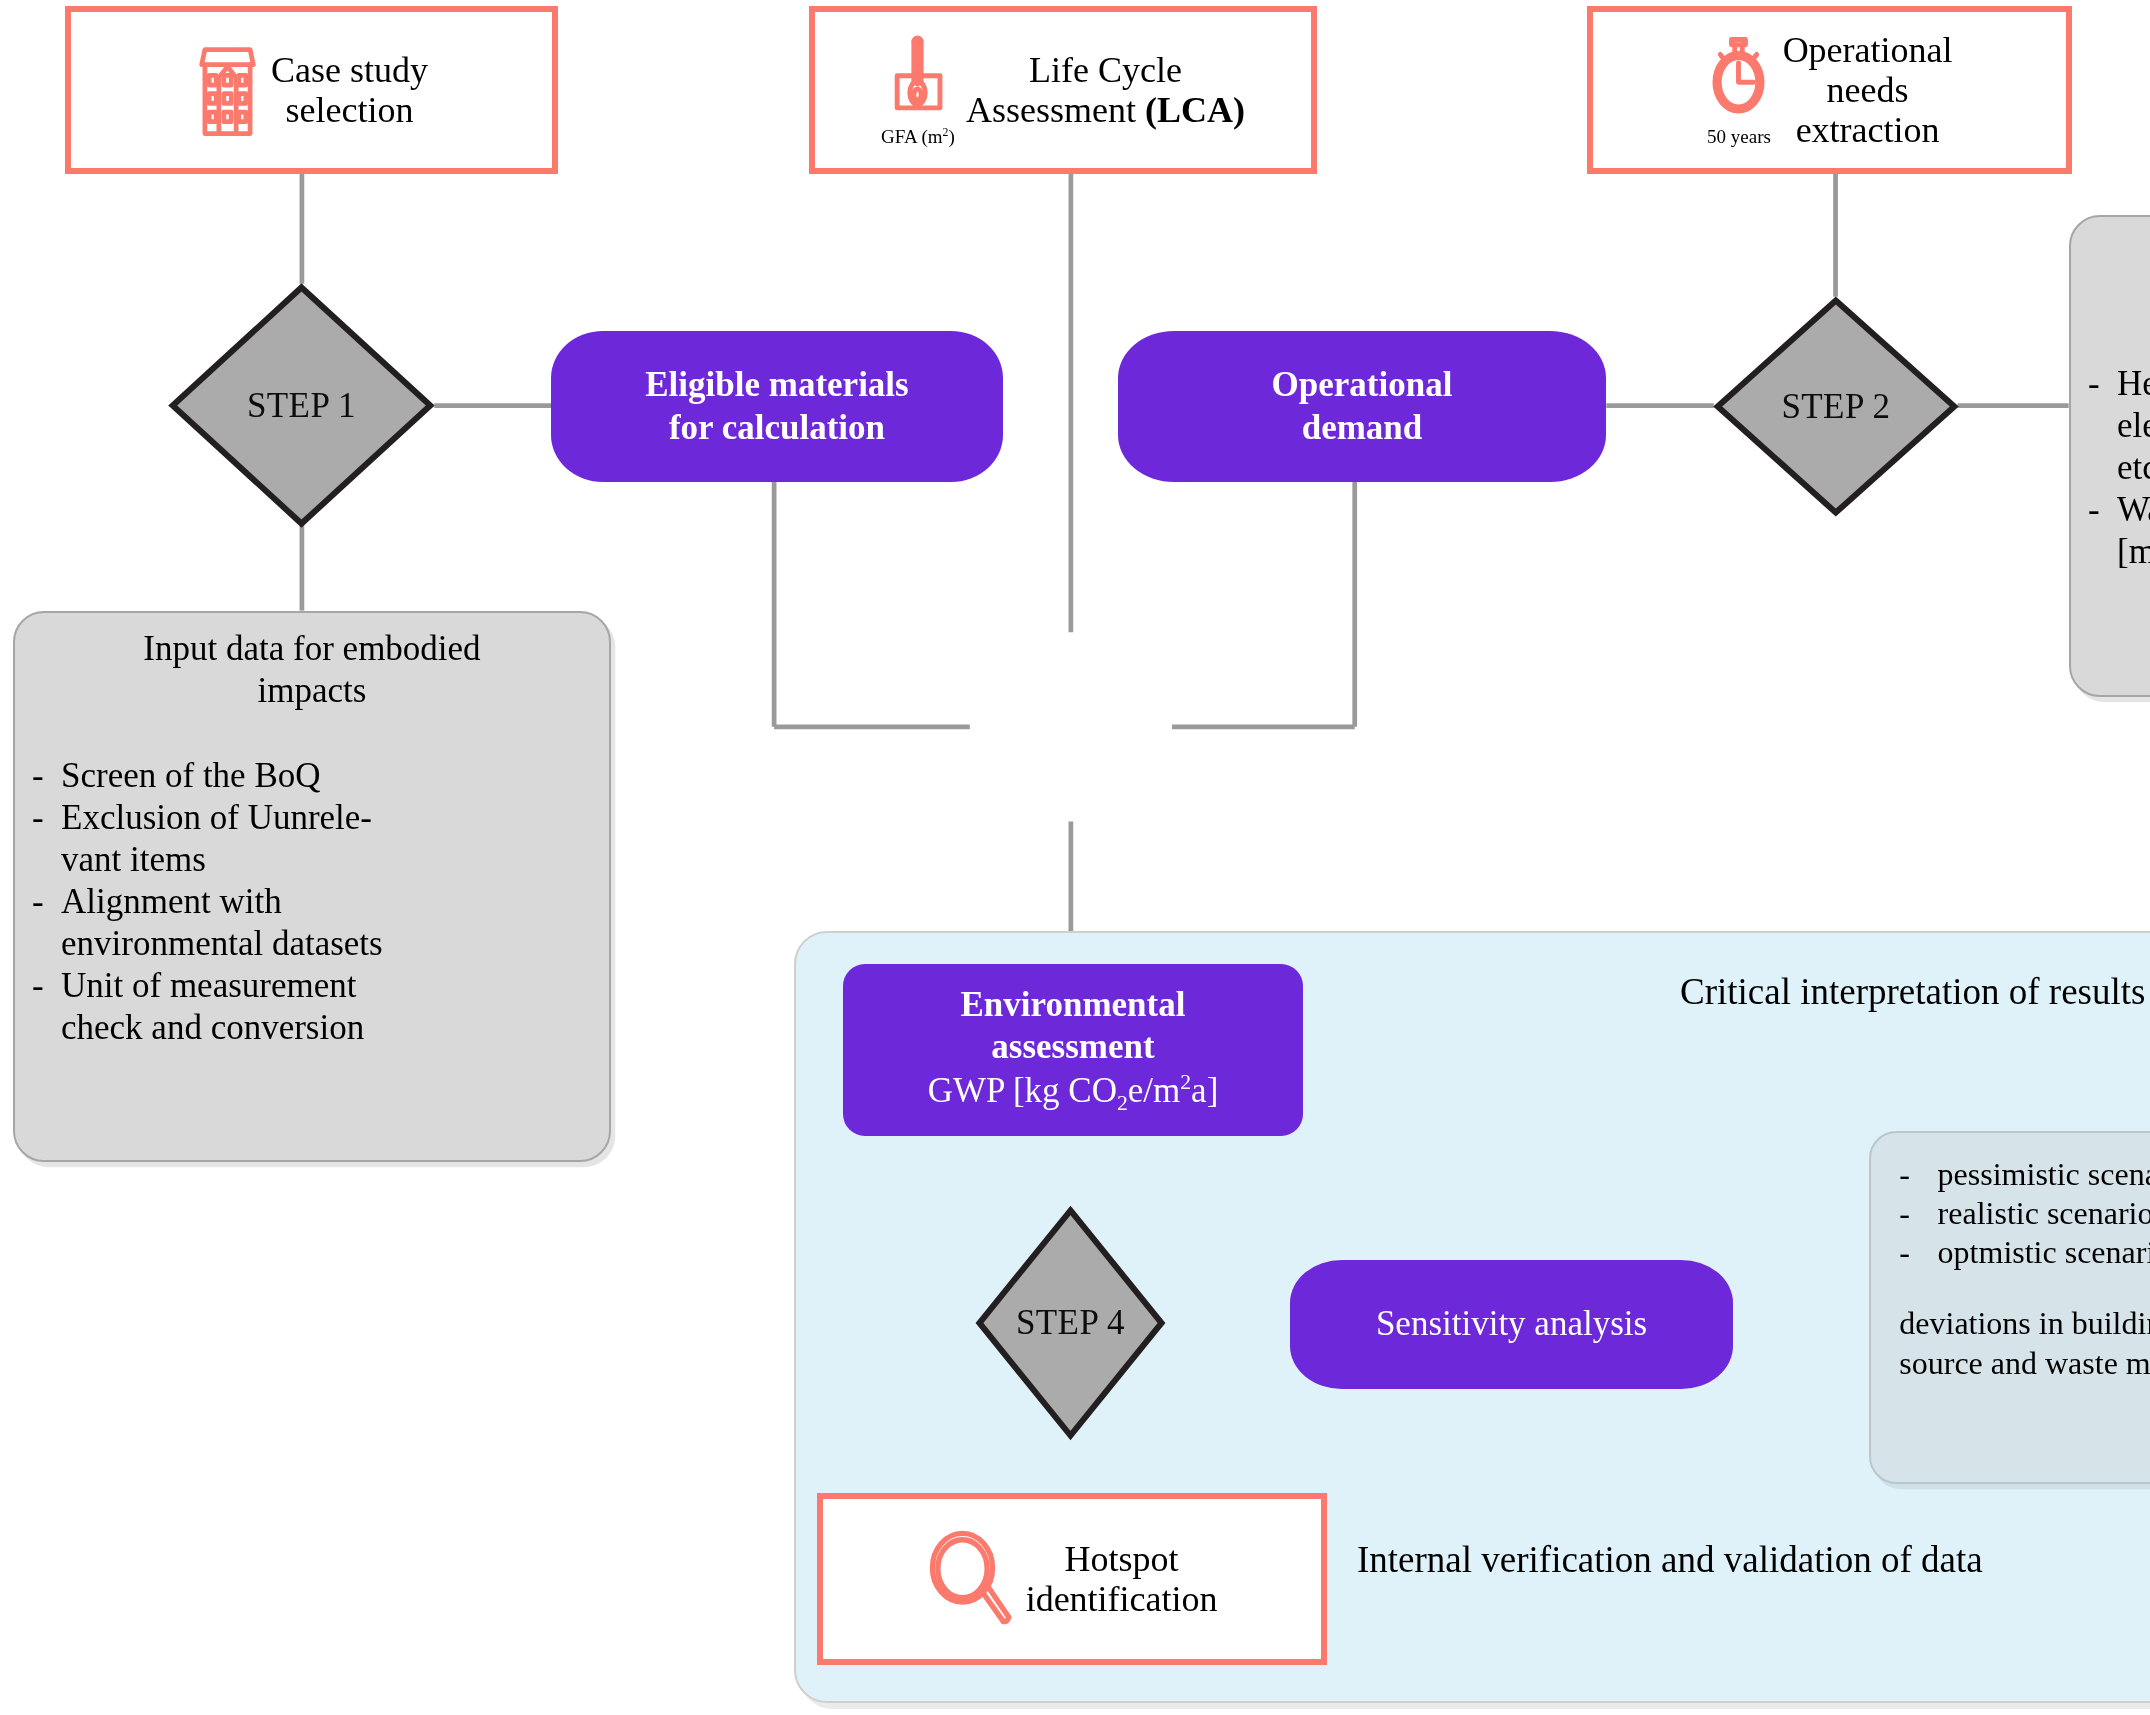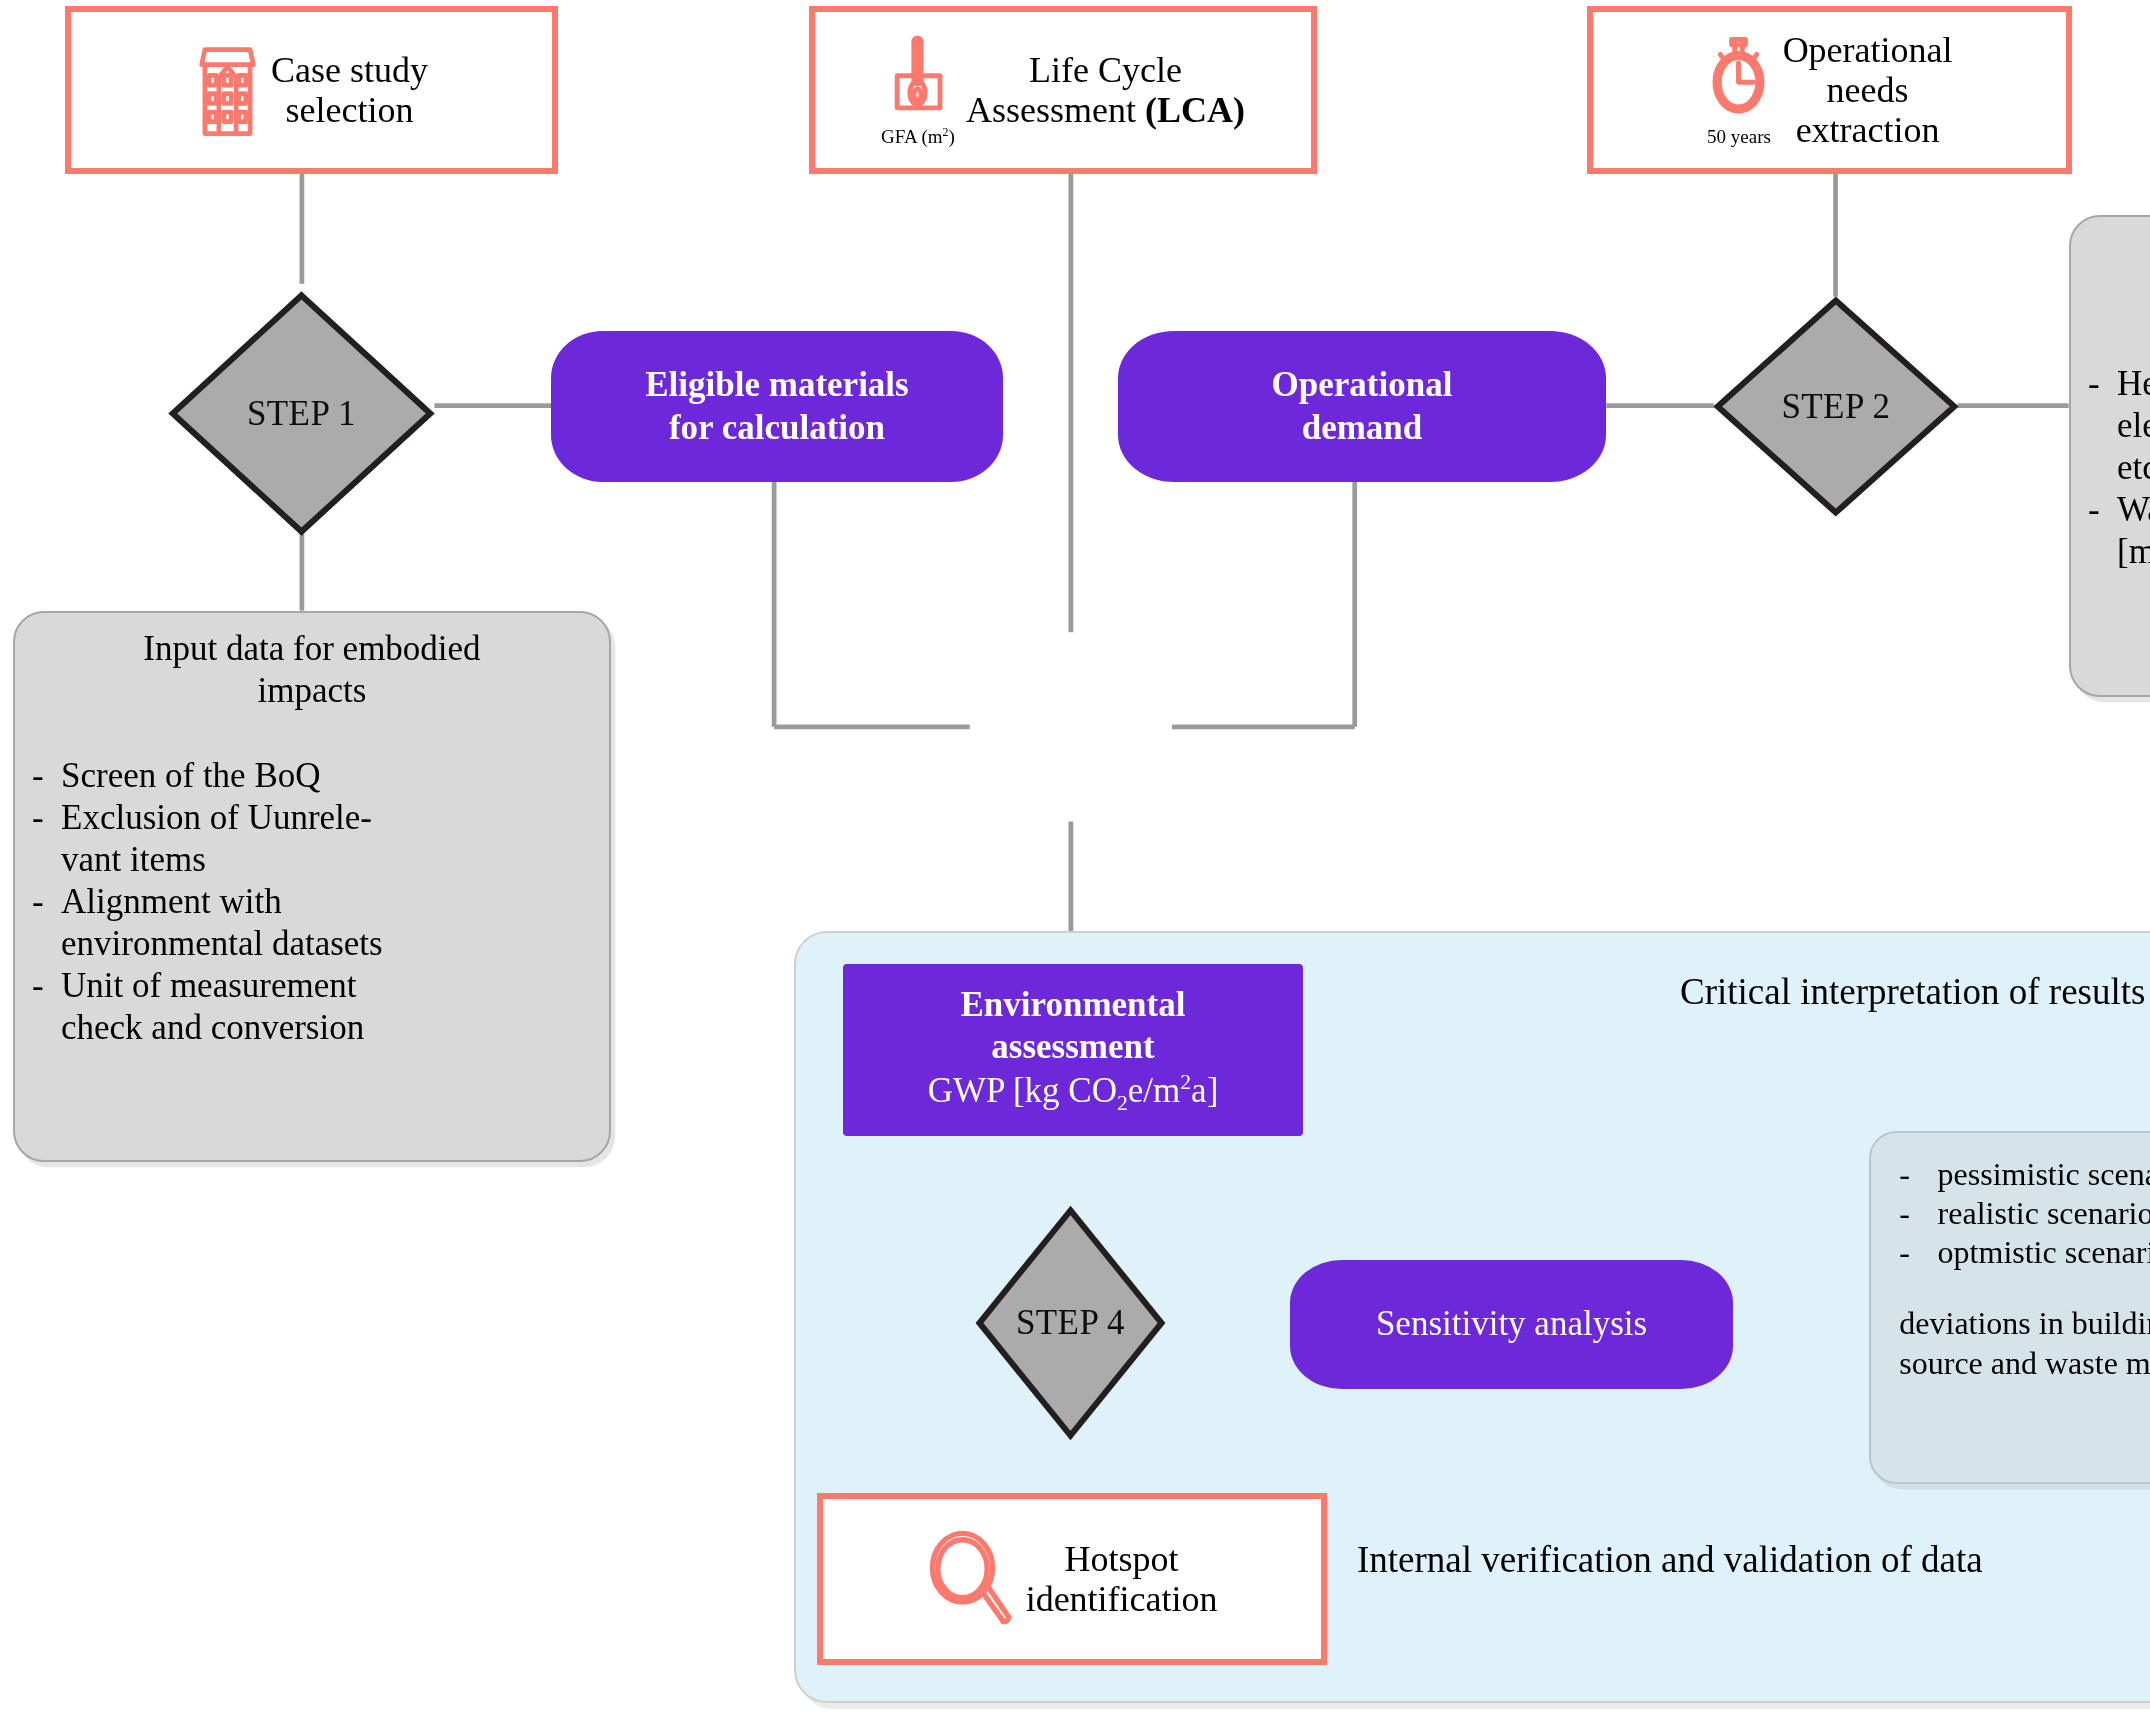--- a/index.html
+++ b/index.html
@@ -176,21 +176,21 @@
           </svg>
         </span>
         <div class="coral-cap">50 years</div>
       </div>
       <div class="coral-txt">
         Operational<br>needs<br>extraction
       </div>
     </div>
   </div>
 
-  <div class="diamond" style="left:169px;top:292px;width:265px;height:243px;">
+  <div class="diamond" style="left:169px;top:284px;width:265px;height:243px;">
     <svg width="265" height="243" viewBox="0 0 616 566">
       <polygon points="308,8 608,283 308,558 8,283" fill="#ABABAB" stroke="#231F20" stroke-width="14"></polygon>
     </svg>
     <div class="dlabel">STEP 1</div>
   </div>
 
   <div class="diamond" style="left:1714px;top:297px;width:244px;height:219px;">
     <svg width="244" height="219" viewBox="0 0 567 510">
       <polygon points="283,8 559,255 283,502 8,255" fill="#ABABAB" stroke="#231F20" stroke-width="14"></polygon>
     </svg>
@@ -210,21 +210,21 @@
       Eligible materials<br>for calculation
     </div>
   </div>
 
   <div class="navy bold" style="left:1118px;top:331px;width:488px;height:151px;border-radius:56px/47px;">
     <div class="t">
       Operational<br>demand
     </div>
   </div>
 
-  <div class="navy" style="left:843px;top:964px;width:460px;height:172px;border-radius:4px;">
+  <div class="navy" style="left:843px;top:964px;width:460px;height:172px;border-radius:22px;">
     <div class="t">
       <b>Environmental</b><br>
       <b>assessment</b><br>
       <span>GWP [kg CO<sub>2</sub>e/m<sup>2</sup>a]</span>
     </div>
   </div>
 
   <div class="navy" style="left:1290px;top:1260px;width:443px;height:129px;border-radius:52px/43px;">
     <div class="t">Sensitivity analysis</div>
   </div>

